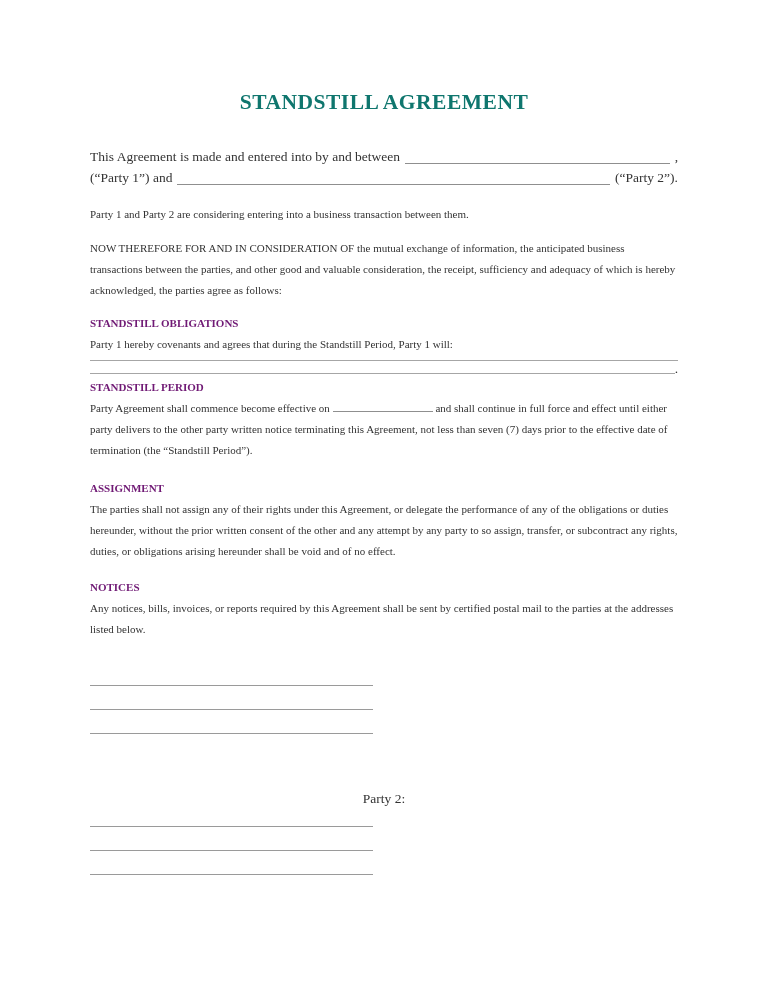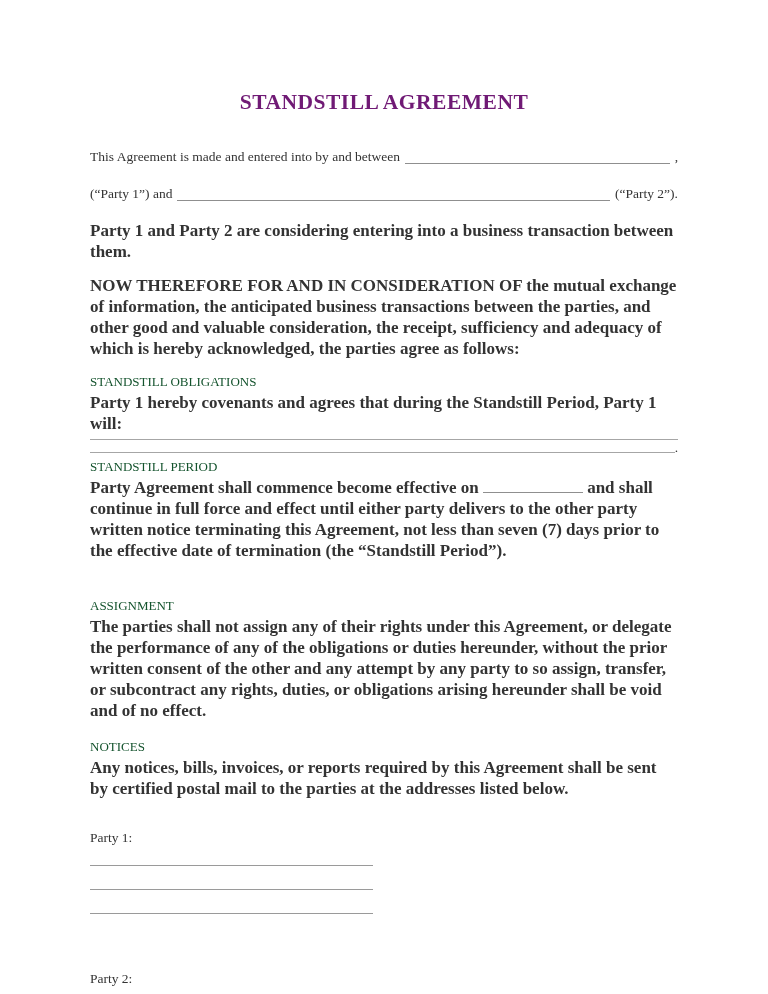--- a/index.html
+++ b/index.html
@@ -18,54 +18,52 @@
     background: #ffffff;
     padding: 0 90px;
   }
   .doc-title {
     margin-top: 90px;
     text-align: center;
     font-size: 21.5px;
     line-height: 25px;
     font-weight: bold;
     letter-spacing: 0.5px;
-    color: #701a75;
+    color: #0f766e;
   }
   .body-text {
-    font-size: 17px;
+    font-size: 11px;
     line-height: 21px;
-    font-weight: bold;
   }
   .intro { margin-top: 31px; }
   .flexline {
     display: flex;
     align-items: flex-end;
     font-size: 13.5px;
     line-height: 21px;
     white-space: nowrap;
-    margin-top: 16px;
   }
   .fill {
     flex: 1;
     border-bottom: 1px solid #8f8f8f;
     margin: 0 5px 3px 5px;
     height: 1px;
   }
   .para { margin-top: 16px; }
   .para-consideration { margin-top: 13px; }
   .section { margin-top: 0; }
   .sec-heading {
-    font-weight: normal;
-    font-size: 13px;
+    font-weight: bold;
+    font-size: 11px;
     line-height: 21px;
-    color: #14532d;
+    color: #701a75;
   }
   .sec-obligations { margin-top: 12px; }
   .sec-period { }
-  .sec-assignment { margin-top: 34px; }
+  .sec-assignment { margin-top: 17px; }
   .sec-notices { margin-top: 15px; }
   .blank-wide {
     border-bottom: 1px solid #a6a6a6;
     height: 4px;
   }
   .blank-wide-first { margin-top: 2px; }
   .blank-row {
     display: flex;
     align-items: flex-end;
     font-size: 13.5px;
@@ -78,21 +76,21 @@
     margin-bottom: 3px;
   }
   .inline-blank {
     display: inline-block;
     width: 100px;
     height: 2px;
     border-bottom: 1px solid #8f8f8f;
     vertical-align: baseline;
   }
   .party-block-1 { margin-top: 28px; }
-  .party-block-2 { margin-top: 54px; }
+  .party-block-2 { margin-top: 54px; text-align: center; }
   .party-label { font-size: 13.5px; line-height: 21px; }
   .party-line {
     width: 283px;
     height: 24px;
     border-bottom: 1px solid #9a9a9a;
   }
   .party-line-first { height: 18px; }
 </style>
 </head>
 <body>
@@ -137,21 +135,20 @@
     <div class="sec-heading">ASSIGNMENT</div>
     <div class="body-text">The parties shall not assign any of their rights under this Agreement, or delegate the performance of any of the obligations or duties hereunder, without the prior written consent of the other and any attempt by any party to so assign, transfer, or subcontract any rights, duties, or obligations arising hereunder shall be void and of no effect.</div>
   </div>
 
   <div class="section sec-notices">
     <div class="sec-heading">NOTICES</div>
     <div class="body-text">Any notices, bills, invoices, or reports required by this Agreement shall be sent by certified postal mail to the parties at the addresses listed below.</div>
   </div>
 
   <div class="party-block-1">
-    <div class="party-label">Party 1:</div>
     <div class="party-line party-line-first"></div>
     <div class="party-line"></div>
     <div class="party-line"></div>
   </div>
 
   <div class="party-block-2">
     <div class="party-label">Party 2:</div>
     <div class="party-line party-line-first"></div>
     <div class="party-line"></div>
     <div class="party-line"></div>

